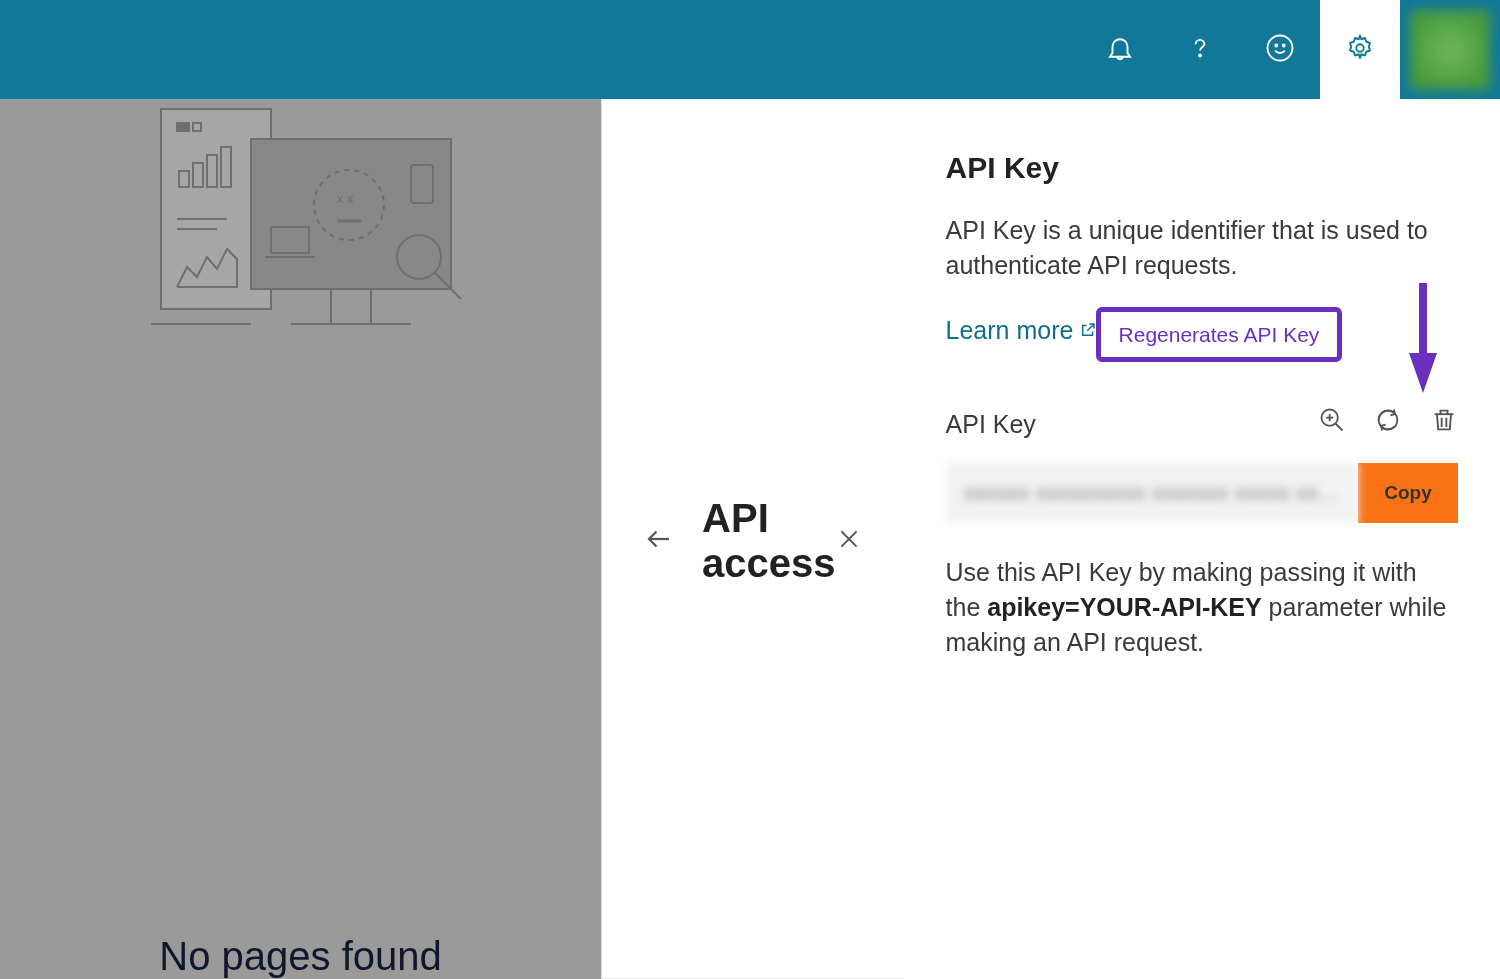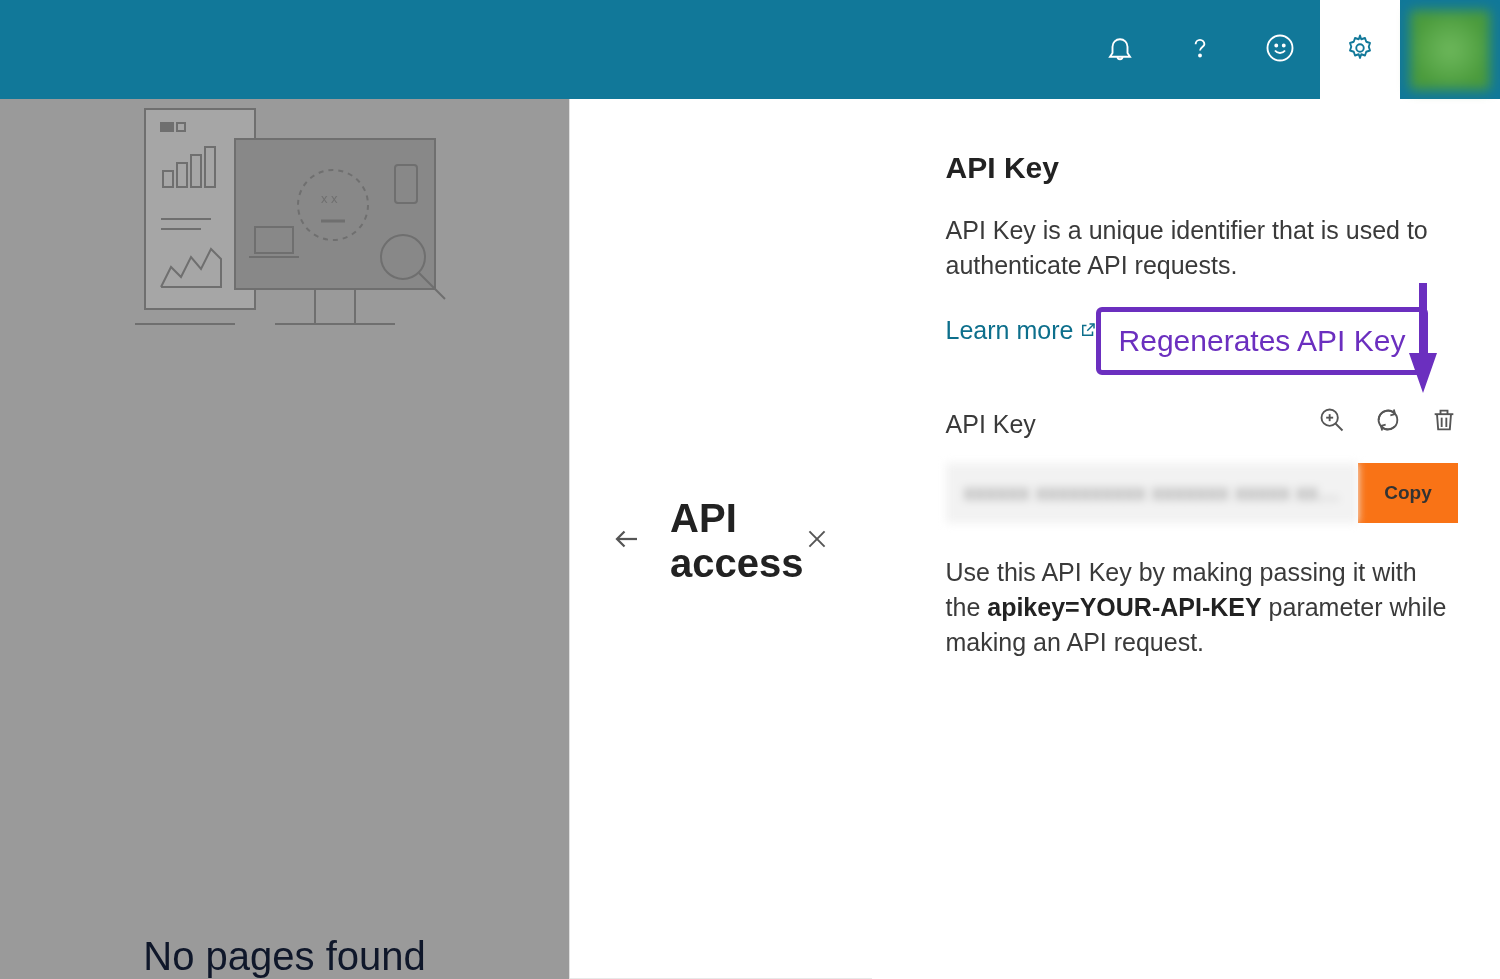--- a/index.html
+++ b/index.html
@@ -104,21 +104,20 @@
     cursor: pointer;
     color: #555;
   }
   .close-btn svg { width: 26px; height: 26px; }
 
   .panel-body {
     padding: 48px 42px 0 42px;
     font-size: 25px;
     color: #373737;
     line-height: 1.4;
-    margin-left: 32px;
   }
   .section-heading {
     font-size: 30px;
     font-weight: 700;
     color: #222;
     margin-bottom: 24px;
   }
   .desc-text {
     margin-bottom: 26px;
     color: #3a3a3a;
@@ -142,21 +141,21 @@
 
   
   .annotation-box {
     position: absolute;
     top: -6px;
     left: 150px;
     border: 5px solid #6b2fbf;
     border-radius: 6px;
     padding: 8px 18px;
     color: #6b2fbf;
-    font-size: 30px;
+    font-size: 21px;
     background: #fff;
   }
   .annotation-arrow {
     position: absolute;
     left: 457px;
     top: -30px;
     color: #6b2fbf;
   }
   .annotation-arrow svg { width: 40px; height: 120px; }
 

